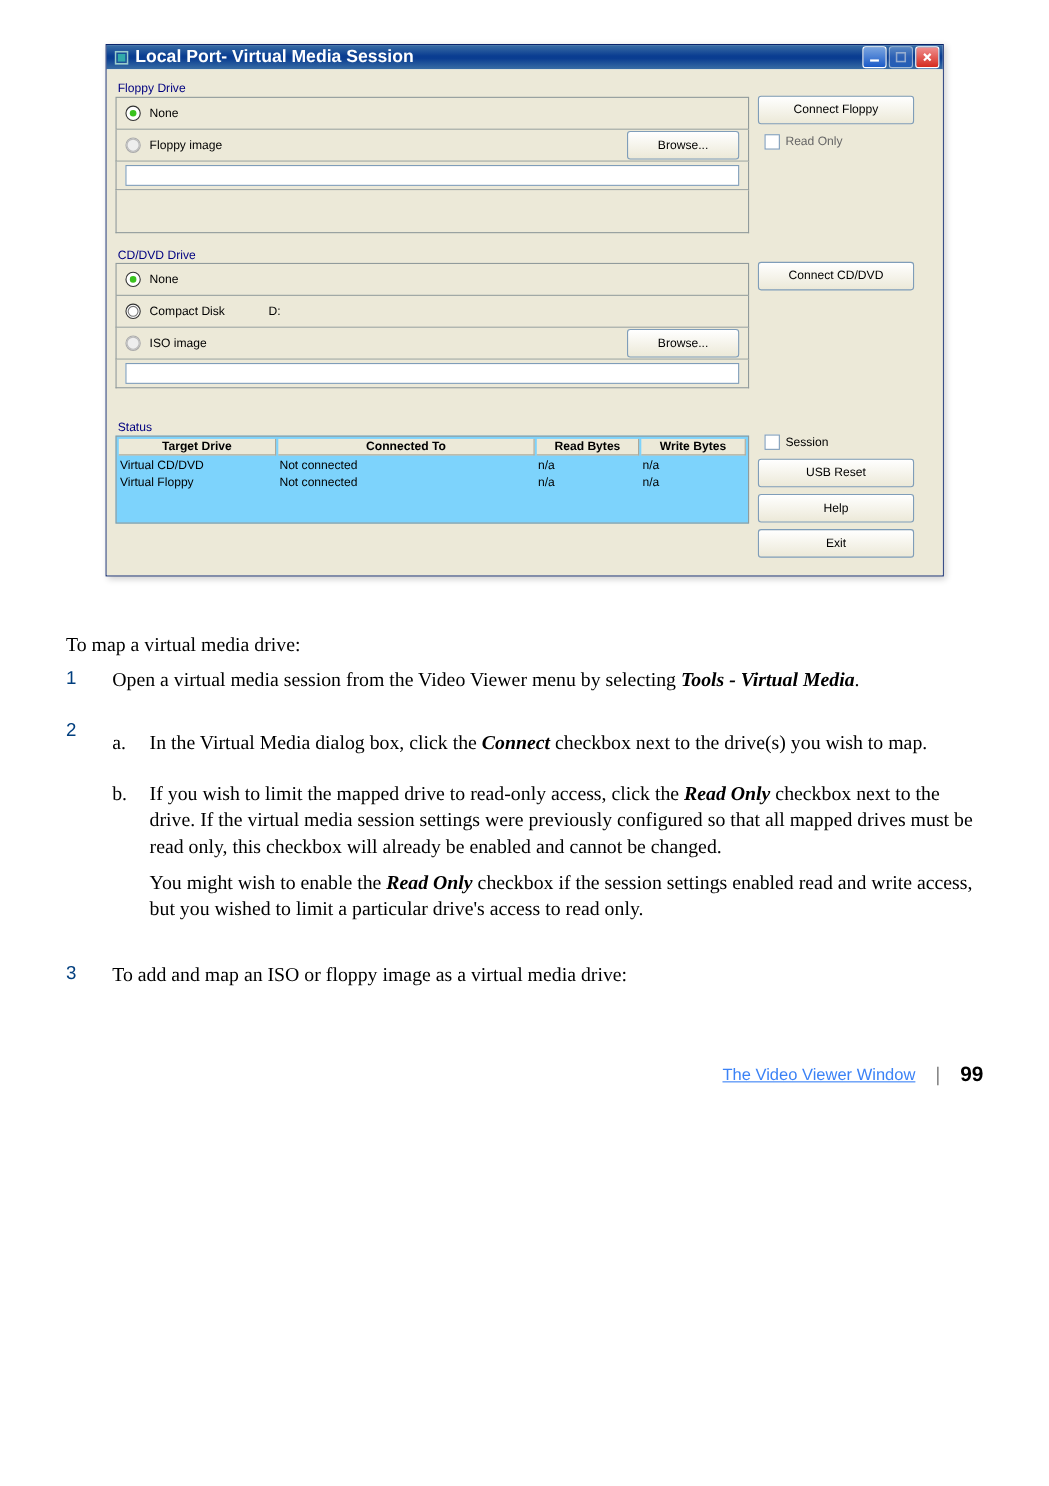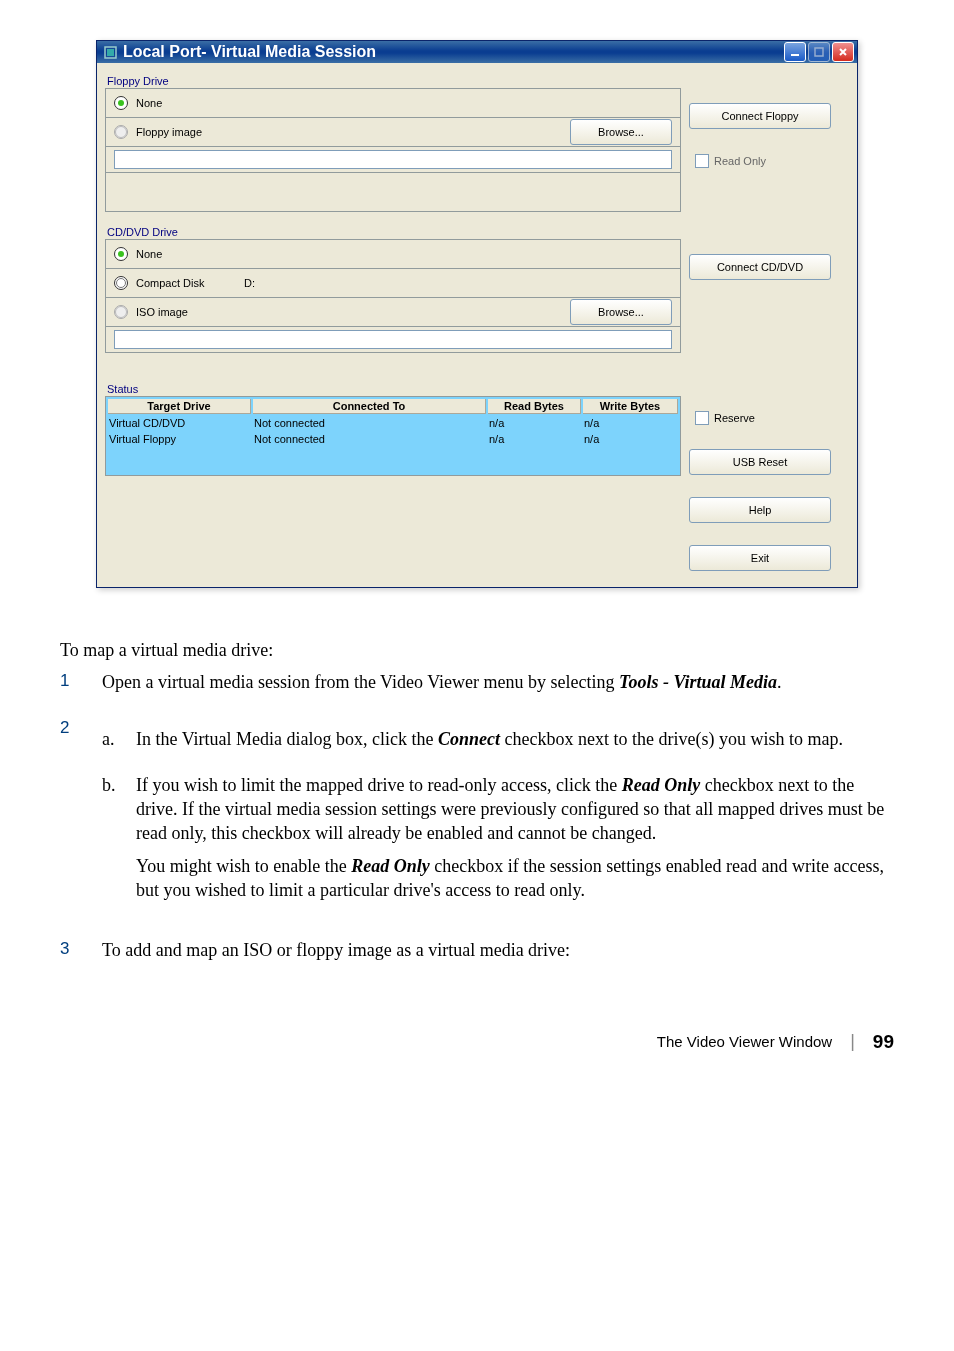--- a/index.html
+++ b/index.html
@@ -68,21 +68,21 @@
   .win-btn.close {
     background: linear-gradient(to bottom,#f09090,#d52b1e);
   }
   .win-btn.disabled { opacity: .55; }
   .dialog-body {
     background: #ece9d8;
     padding: 8px 8px 10px 8px;
   }
   .row-flex { display:flex; }
   .left-col { flex:1; }
-  .right-col { width:160px; padding-left:8px; display:flex; flex-direction:column; align-items:stretch;gap:16px; }
+  .right-col { width:160px; padding-left:8px; display:flex; flex-direction:column; align-items:stretch; }
 
   .group-label {
     color: #000080;
     font-size: 11px;
     margin: 4px 0 1px 2px;
   }
   .panel {
     border: 1px solid #919b9c;
     background:#ece9d8;
     padding: 5px 8px;
@@ -152,21 +152,21 @@
   .li-body { flex:1; }
   .sub-ol { list-style:none; padding:0; margin:10px 0 0 0; }
   .sub-ol > li { display:flex; margin-bottom:14px; }
   .sub-letter { width:34px; flex-shrink:0; }
   b { font-weight:bold;font-style:italic; }
   .footer {
     display:flex; justify-content:flex-end; align-items:center;
     margin-top:60px;
     font-family: Arial, Helvetica, sans-serif;
   }
-  .footer-title { color:#000000; font-size:15px; }
+  .footer-title { color:#3b82f6; font-size:15px;text-decoration:underline; }
   .footer-sep { margin:0 18px; color:#888; font-size:18px; }
   .footer-page { font-size:19px; font-weight:bold; }
 </style>
 </head>
 <body>
 
 <div class="page">
 
   <div class="dialog">
     <div class="titlebar">
@@ -297,21 +297,21 @@
                   <td>n/a</td>
                 </tr>
               </tbody>
             </table>
           </div>
         </div>
         <div class="right-col">
           <div style="height:16px;"></div>
           <div class="check-row" style="margin:0 0 8px 6px;color:#000;">
             <span class="checkbox"></span>
-            <span>Reserve</span>
+            <span>Session</span>
           </div>
           <div class="btn right">USB Reset</div>
           <div class="btn right">Help</div>
           <div class="btn right">Exit</div>
         </div>
       </div>
     </div>
   </div>
 
   <div class="doc-text">

